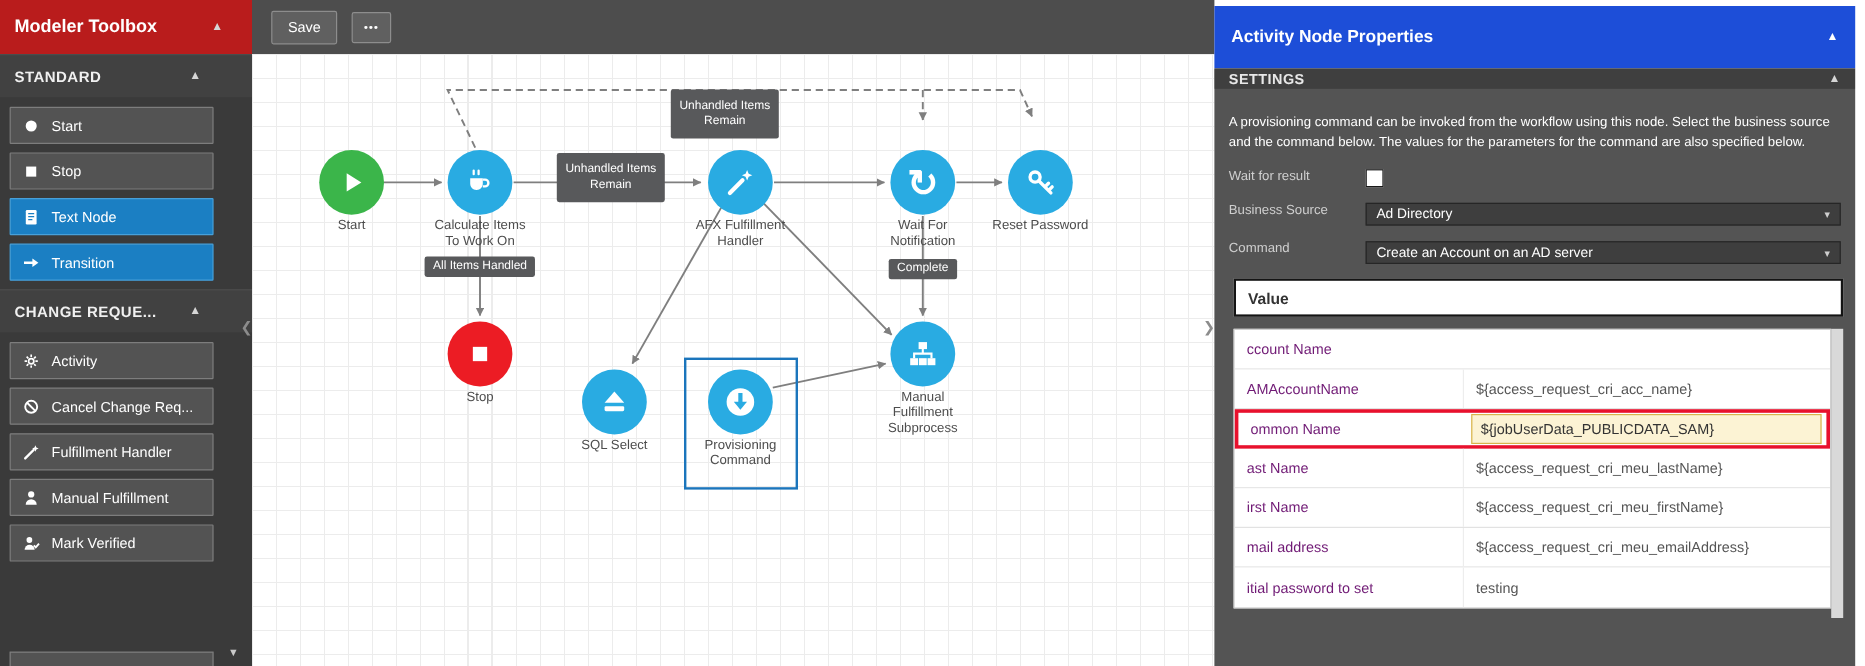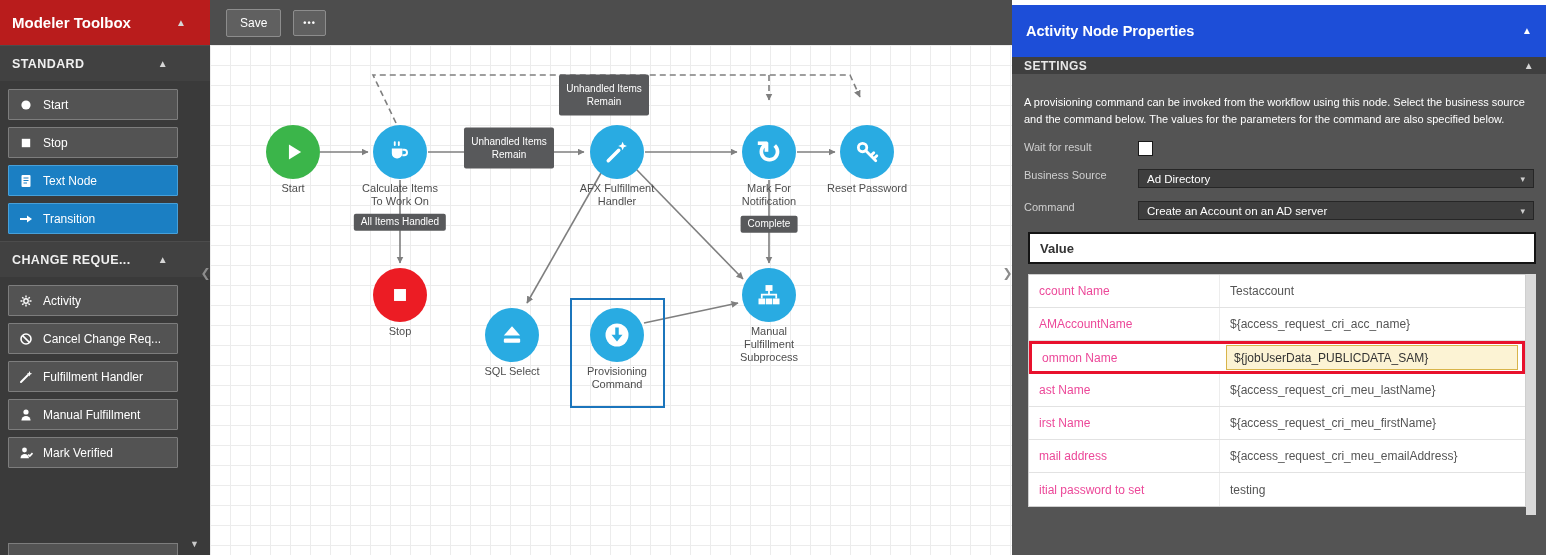--- a/index.html
+++ b/index.html
@@ -52,21 +52,21 @@
   .select .dd{color:#cfcfcf;font-size:9px}
   .ptable{position:relative;margin:12px 10px 0 16px}
   .thead{display:flex;height:32px;background:#fff;border:2px solid #141414}
   .th{display:flex;align-items:center;font-size:13px;font-weight:bold;color:#333;padding:0 10px}
   .th.name{width:194px;flex:none;border-right:2px solid #141414}
   .th.value{flex:1}
   .tbody{margin-top:10px;margin-right:10px;background:#fff;border:1px solid #cfcfcf}
   .trow{display:flex;height:33px;border-bottom:1px solid #e2e2e2;background:#fff}
   .trow:last-child{border-bottom:none}
   .td{display:flex;align-items:center;font-size:12px;padding:0 10px;overflow:hidden;white-space:nowrap}
-  .td.name{width:190px;flex:none;color:#ec4899}
+  .td.name{width:190px;flex:none;color:#701a75}
   .td.value{flex:1;color:#555;border-left:1px solid #ededed}
   .trow.highlight{border:3px solid #e8112d}
   .trow.highlight .td.value{padding:0 4px;border-left:none}
   .cellinput{width:100%;height:25px;background:#fcf3d4;border:1px solid #d8b44a;font-size:12px;color:#333;padding:0 7px;font-family:inherit}
   .tscroll{position:absolute;right:0;top:42px;width:10px;height:241px;background:#d9d9d9;cursor:pointer}
 </style>
 </head>
 <body>
 
 <div class="app">
@@ -230,21 +230,21 @@
           <path d="M16.8 3.2l1.1 2.6 2.6 1.1-2.6 1.1-1.1 2.6-1.1-2.6-2.6-1.1 2.6-1.1z" fill="#fff"></path>
         </svg>
       </div>
       <div class="nlabel">AFX Fulfillment Handler</div>
     </div>
 
     <div class="wfnode" style="left:532px;top:80px">
       <div class="circle blue">
         <span class="glyph">↻</span>
       </div>
-      <div class="nlabel">Mark For Notification</div>
+      <div class="nlabel">Wait For Notification</div>
     </div>
 
     <div class="wfnode" style="left:630px;top:80px">
       <div class="circle blue">
         <svg width="28" height="28" viewBox="0 0 24 24">
           <circle cx="8.2" cy="8.2" r="3.6" stroke="#fff" stroke-width="2.4" fill="none"></circle>
           <path d="M10.8 10.8 19.5 19.5M15.2 15.2l2.6-2.6M17.8 17.8l2.6-2.6" stroke="#fff" stroke-width="2.4" stroke-linecap="round"></path>
         </svg>
       </div>
       <div class="nlabel">Reset Password</div>
@@ -340,21 +340,20 @@
         </div>
       </div>
 
       <div class="ptable">
         <div class="thead">
           <div class="th value">Value</div>
         </div>
         <div class="tbody">
           <div class="trow">
             <div class="td name">ccount Name</div>
-            <div class="td value">Testaccount</div>
           </div>
           <div class="trow">
             <div class="td name">AMAccountName</div>
             <div class="td value">${access_request_cri_acc_name}</div>
           </div>
           <div class="trow highlight">
             <div class="td name">ommon Name</div>
             <div class="td value">
               <input class="cellinput" value="${jobUserData_PUBLICDATA_SAM}" style="">
             </div>

